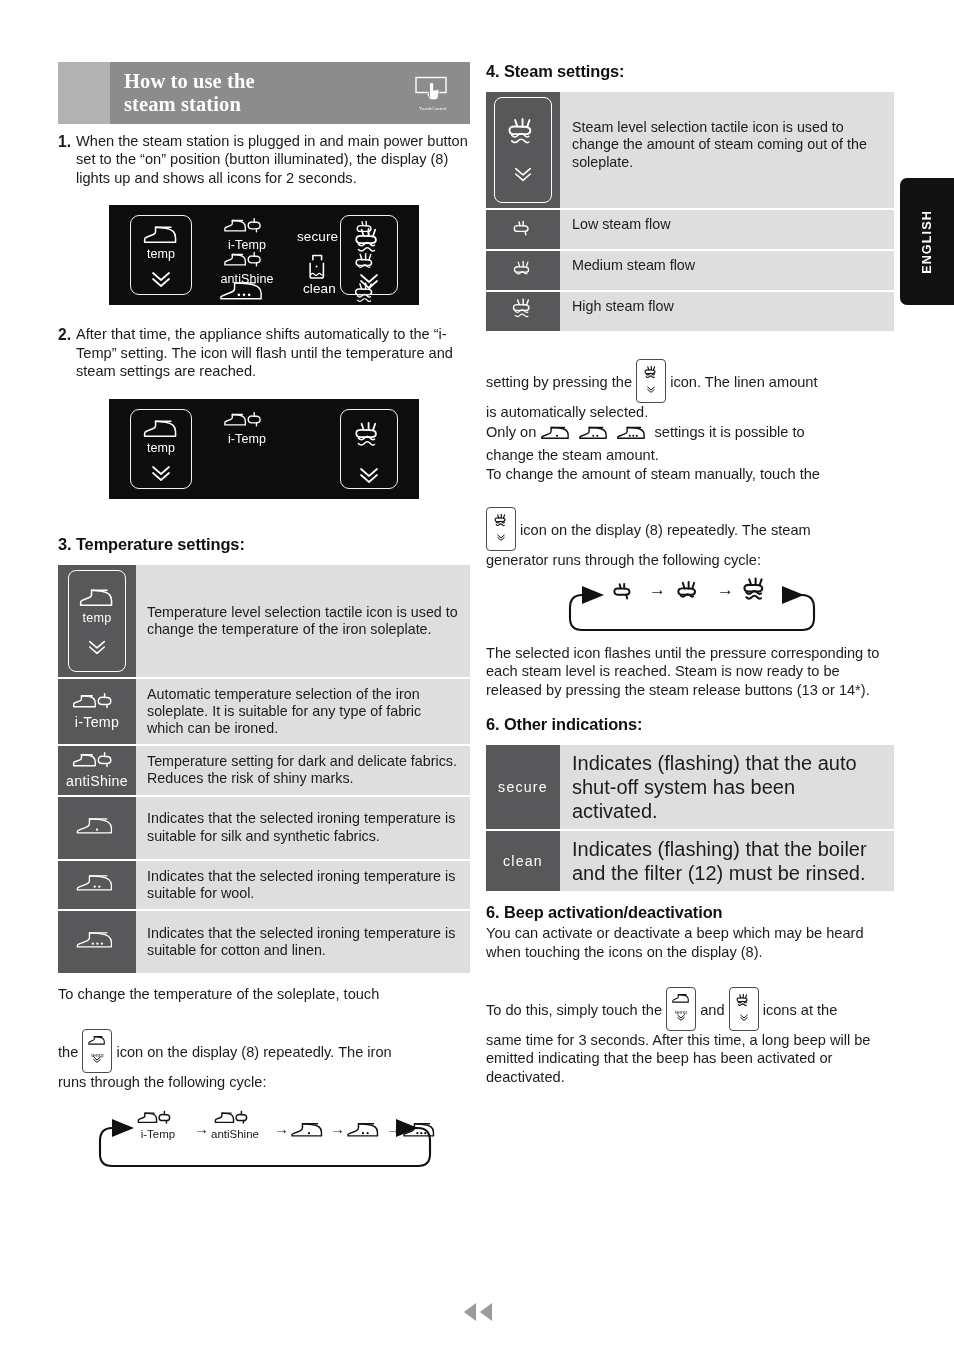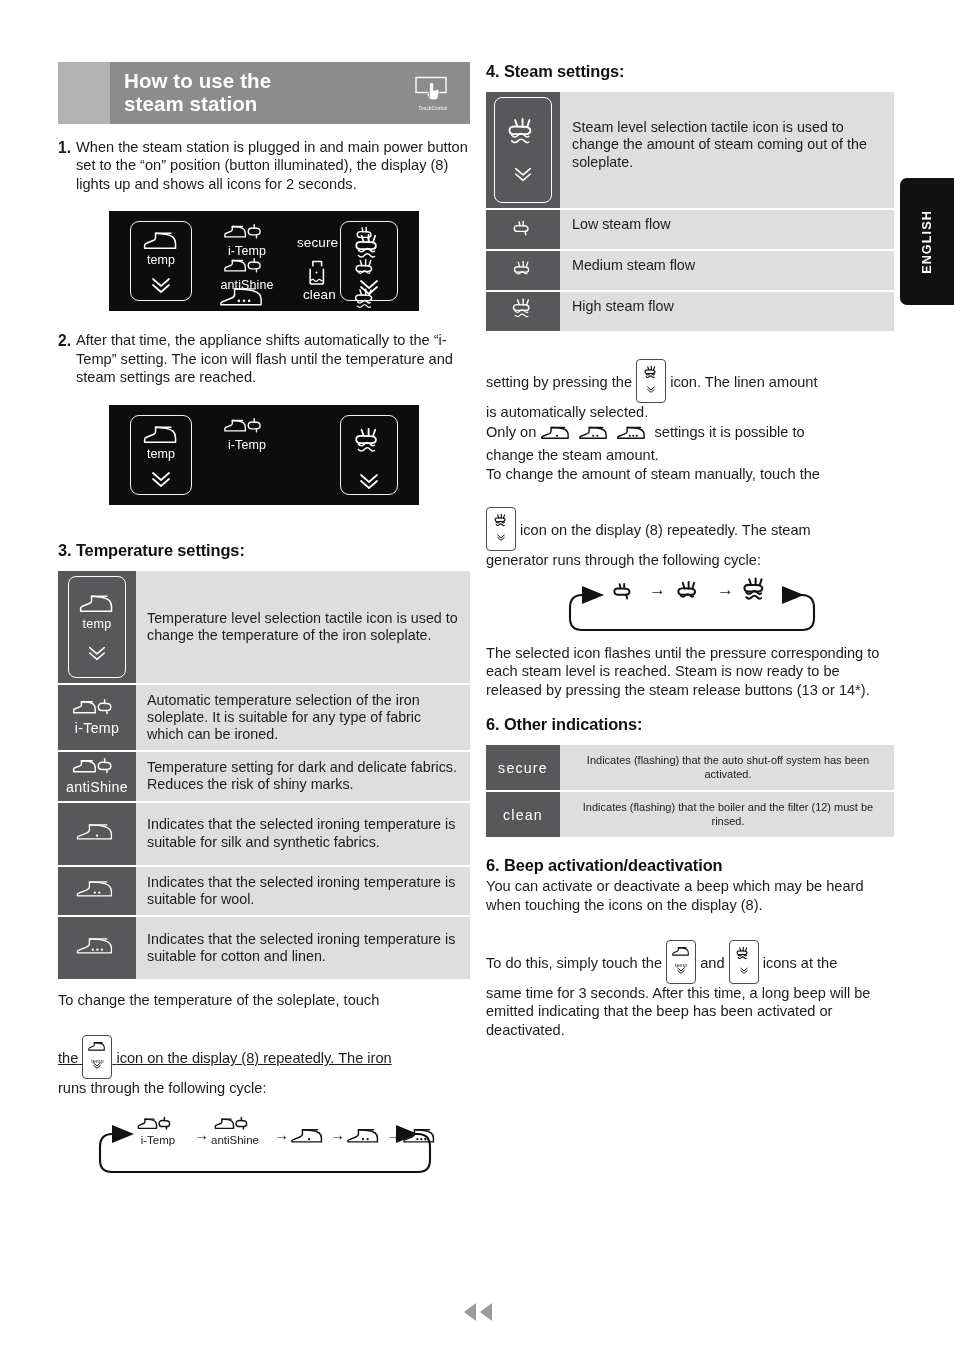--- a/index.html
+++ b/index.html
@@ -12,21 +12,21 @@
     position: relative;
     overflow: hidden;
   }
   .page { position:absolute; inset:0; }
 
   
   .col-left  { position:absolute; left:58px;  top:62px; width:412px; }
   .col-right { position:absolute; left:486px; top:58px; width:408px; }
 
   
-  .banner { display:flex; height:62px; width:412px; margin-bottom:14px; }
+  .banner { display:flex; height:62px; width:412px; margin-bottom:8px;font-family:Liberation Serif, serif; }
   .banner-swatch { width:52px; background:#b2b2b2; }
   .banner-main {
     flex:1; background:#8c8c8c; display:flex; align-items:center;
     justify-content:space-between; padding:0 10px 0 14px; position:relative;
   }
   .banner-title {
     color:#ffffff; font-size:20.5px; font-weight:bold; line-height:1.12;
     letter-spacing:.1px; white-space:pre-line;
   }
   .touchctl { width:54px; text-align:center; }
@@ -65,21 +65,21 @@
   .tbl td.icon-cell {
     background:#58585a; width:78px; text-align:center; padding:5px 2px;
   }
   .tbl td.desc-cell {
     background:#dededf; padding:7px 10px 7px 11px;
     font-size:14.3px; line-height:1.20; color:#1c1c1c;
   }
   .tbl.steam td.icon-cell { width:74px; }
   .tbl.steam td.desc-cell { padding:6px 10px 16px 12px; }
   .tbl.other td.icon-cell { width:74px; }
-  .tbl.other td.desc-cell { padding:6px 10px 6px 12px; font-size:11px;text-align:center; }
+  .tbl.other td.desc-cell { padding:6px 10px 6px 12px; font-size:20px; }
 
   .icon-btn {
     border:1.3px solid #ffffff; border-radius:8px;
     width:58px; height:102px; margin:0 auto;
     display:flex; flex-direction:column; align-items:center; justify-content:center;
   }
   .icon-btn.steam { height:106px; }
   .cell-word { color:#ffffff; font-size:14.2px; letter-spacing:.3px; }
   .cell-word.sm { font-size:12.6px; }
 
@@ -385,21 +385,21 @@
             <circle cx="29.5" cy="18.8" r="1.5" fill="#ffffff" stroke="none"></circle>
             <circle cx="35.5" cy="18.8" r="1.5" fill="#ffffff" stroke="none"></circle>
           </svg>
         </td>
         <td class="desc-cell">Indicates that the selected ironing temperature is suitable for cotton and linen.</td>
       </tr>
     </tbody>
       </table>
 
     <div class="para" style="margin-top:10px;">To change the temperature of the soleplate, touch</div>
-    <div class="para" style="margin-top:26px;text-decoration:underline;">
+    <div class="para" style="margin-top:26px;">
       <span>the</span>
       <span class="chip">
         <span class="chip-in">
           <svg width="20" height="13" viewBox="0 0 44 28">
             <path class="bi" style="stroke-width:2.4" d="M4 22 L38 22 L38 17 Q38 8 27 6.5 L16 5.5 L16 10.5 Q16 12.5 13.5 13.5 L6 16.5 Q4 17.3 4 19 Z"></path>
             <path class="bi" style="stroke-width:2.4" d="M16 5.5 L33 5.5"></path>
           </svg>
           <span style="display:block; font-size:5.6px; line-height:6px; color:#222;">temp</span>
         </span>
         <span class="chip-chev">
@@ -679,21 +679,21 @@
       </tr>
       <tr>
         <td class="icon-cell" style="height:45px;">
           <div class="cell-word" style="letter-spacing:1.2px;">clean</div>
         </td>
         <td class="desc-cell">Indicates (flashing) that the boiler and the filter (12) must be rinsed.</td>
       </tr>
     </tbody>
       </table>
 
-    <h2 class="sec" style="margin-top:17px; margin-bottom:2px;">6. Beep activation/deactivation</h2>
+    <h2 class="sec" style="margin-top:10px; margin-bottom:2px;">6. Beep activation/deactivation</h2>
     <div class="para">You can activate or deactivate a beep which may be heard when touching the icons on the display (8).</div>
 
     <div class="para" style="margin-top:26px;">
       <span>To do this, simply touch the</span>
       <span class="chip">
         <span class="chip-in">
           <svg width="20" height="13" viewBox="0 0 44 28">
             <path class="bi" style="stroke-width:2.4" d="M4 22 L38 22 L38 17 Q38 8 27 6.5 L16 5.5 L16 10.5 Q16 12.5 13.5 13.5 L6 16.5 Q4 17.3 4 19 Z"></path>
             <path class="bi" style="stroke-width:2.4" d="M16 5.5 L33 5.5"></path>
           </svg>

